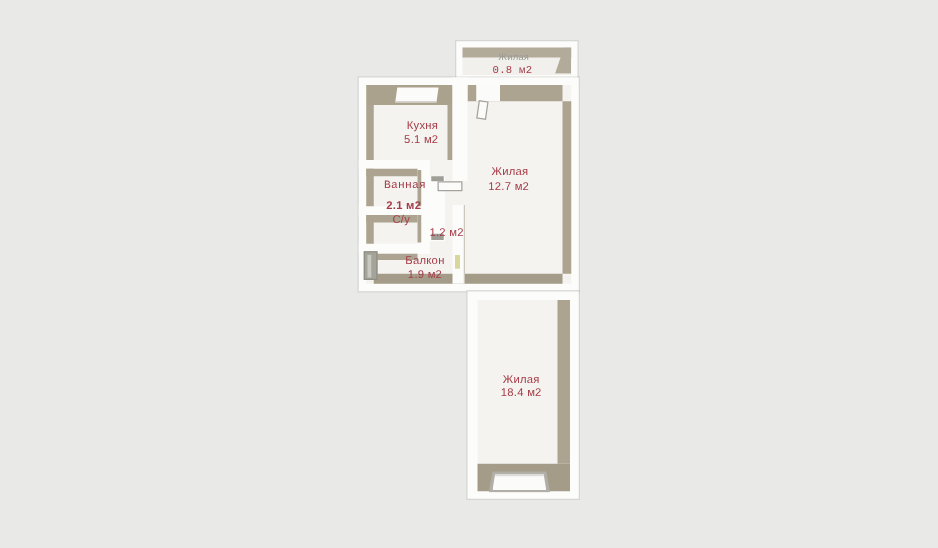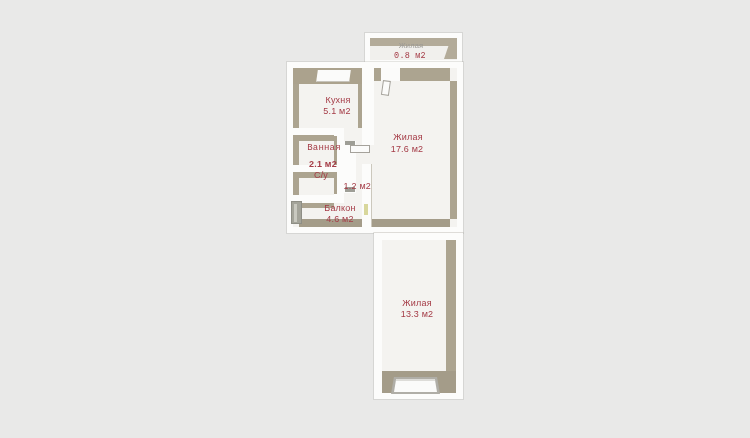--- a/index.html
+++ b/index.html
@@ -78,28 +78,28 @@
 <div class="lbl" style="left:288px;top:95px;">Кухня</div>
 <div class="lbl" style="left:287px;top:106px;">5.1 м2</div>
 
 <div class="lbl" style="left:274px;top:143px;font-family:Liberation Mono, monospace;">Ванная</div>
 <div class="lbl" style="left:273px;top:159px;font-weight:bold;">2.1 м2</div>
 
 <div class="lbl" style="left:271px;top:170px;">С/у</div>
 <div class="lbl" style="left:271px;top:181px;text-align:right;">1.2 м2</div>
 
 <div class="lbl" style="left:290px;top:203px;">Балкон</div>
-<div class="lbl" style="left:290px;top:214px;">4.6 м2</div>
+<div class="lbl" style="left:290px;top:214px;">1.9 м2</div>
 
 <div class="lbl" style="left:358px;top:132px;">Жилая</div>
-<div class="lbl" style="left:357px;top:144px;">17.6 м2</div>
+<div class="lbl" style="left:357px;top:144px;">12.7 м2</div>
 
 <div class="abs white base" style="left:374px;top:233px;width:89px;height:166px;"></div>
 <div class="abs" style="left:374px;top:232px;width:89px;height:1px;background:#dedcd8;"></div>
 <div class="abs floor" style="left:382px;top:240px;width:74px;height:131px;"></div>
 <div class="abs beige" style="left:446px;top:240px;width:10px;height:131px;"></div>
 <div class="abs beige-d" style="left:382px;top:371px;width:74px;height:22px;"></div>
 
 <div class="abs" style="left:391px;top:377px;width:49px;height:17px;background:#b0aea7;clip-path:polygon(6% 0,94% 0,100% 100%,0 100%);"></div>
 <div class="abs" style="left:394px;top:379px;width:43px;height:13px;background:#fbfbfa;clip-path:polygon(5% 0,95% 0,100% 100%,0 100%);border-top:2px solid #dddcd8;box-sizing:border-box;"></div>
 
 <div class="lbl" style="left:367px;top:298px;">Жилая</div>
-<div class="lbl" style="left:367px;top:309px;">13.3 м2</div>
+<div class="lbl" style="left:367px;top:309px;">18.4 м2</div>
 
 </body></html>

